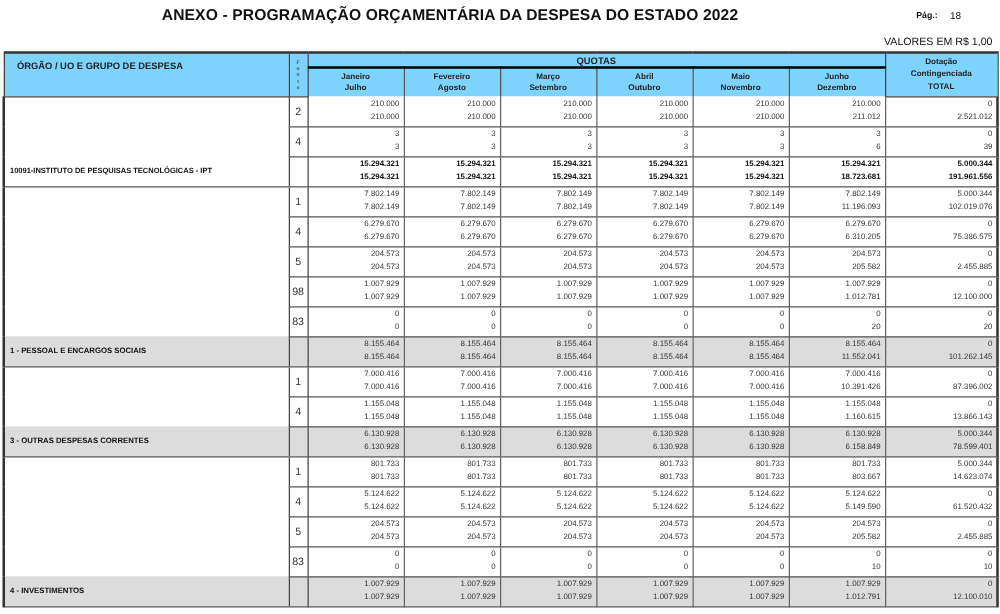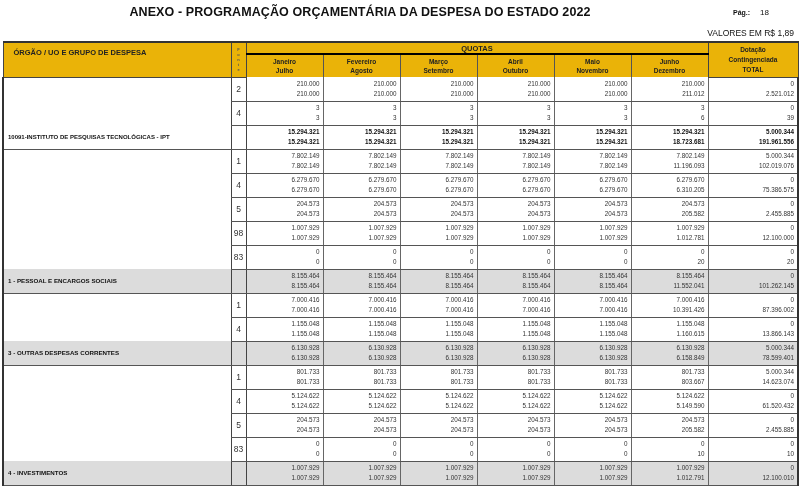--- a/index.html
+++ b/index.html
@@ -11,21 +11,21 @@
   .pag { position:absolute; left:733px; top:9px; font-size:7px; font-weight:bold; }
   .pagnum { position:absolute; left:760px; top:8px; font-size:8px; }
   .valores { position:absolute; right:6px; top:28px; font-size:8.5px; }
 
   table.grid { position:absolute; left:2px; top:41px; border-collapse:collapse;
                table-layout:fixed; font-size:6.3px; }
   table.grid td, table.grid th { padding:0; }
   col.c-org { width:228px; } col.c-fonte { width:15px; }
   col.c-m { width:77px; } col.c-tot { width:90px; }
 
-  .hdr th { background:#eab308; font-weight:bold; color:#222; }
+  .hdr th { background:#7dd3fc; font-weight:bold; color:#222; }
   .hdr .org { text-align:left; padding-left:10px; font-size:7.5px; vertical-align:top; padding-top:5px;
               border:1px solid #444; border-top:2px solid #333; }
   .hdr .fonte { font-size:4px; line-height:5px; color:#555; border:1px solid #444; border-top:2px solid #333; }
   .hdr .quotas { font-size:7.5px; height:10px; border-top:2px solid #333; border-bottom:2px solid #000000; }
   .hdr .mon { font-size:6.5px; line-height:9px; height:22px; border-left:1px solid #555; }
   .hdr .tot { font-size:6.5px; line-height:10px; border:1px solid #444; border-top:2px solid #333; }
 
   tr.row td { height:23px; border-bottom:1.5px solid #555; }
   tr.row td.org { border-left:2px solid #333; font-weight:bold; padding-left:4px; font-size:6px; }
   tr.row td.fonte { text-align:center; font-size:8.5px; border-left:1.5px solid #444; border-right:1.5px solid #444; color:#333; }
@@ -36,21 +36,21 @@
   tr.row.bold td.num { font-weight:bold; color:#111; }
   tr.row.group td { background:#dcdcdc; }
   tr.row.group td.org { font-size:6.2px; }
 </style>
 </head>
 <body>
 
 <div class="title"><span>ANEXO - PROGRAMAÇÃO ORÇAMENTÁRIA DA DESPESA DO ESTADO 2022</span></div>
 <div class="pag">Pág.:</div>
 <div class="pagnum">18</div>
-<div class="valores">VALORES EM R$ 1,89</div>
+<div class="valores">VALORES EM R$ 1,00</div>
 
 <table class="grid">
   <colgroup>
     <col class="c-org">
       <col class="c-fonte">
     <col class="c-m">
       <col class="c-m">
       <col class="c-m">
       <col class="c-m">
       <col class="c-m">

